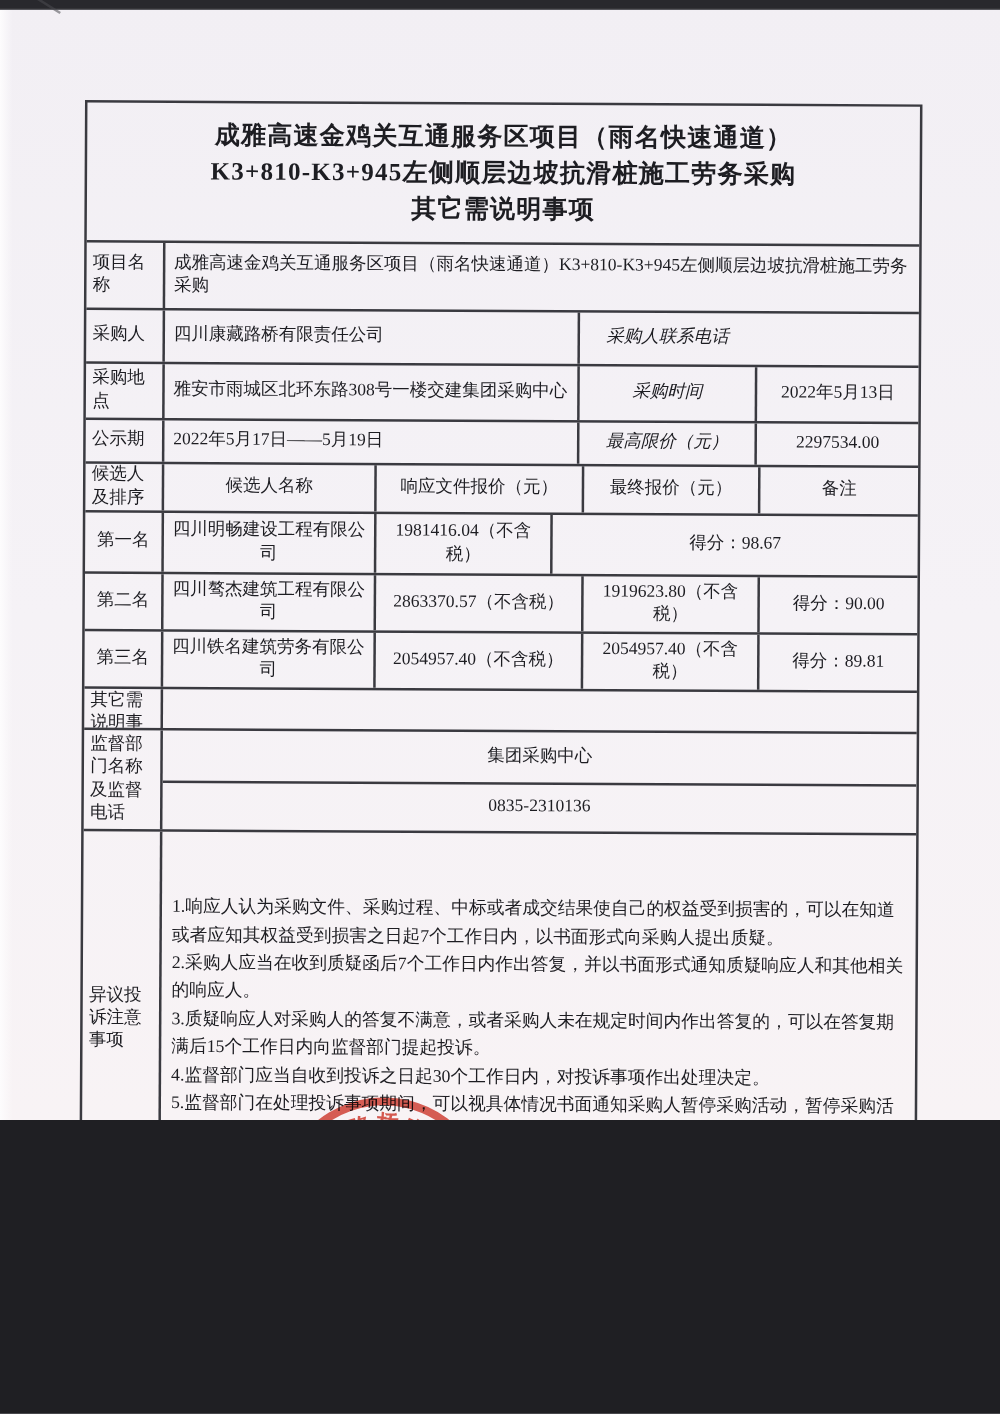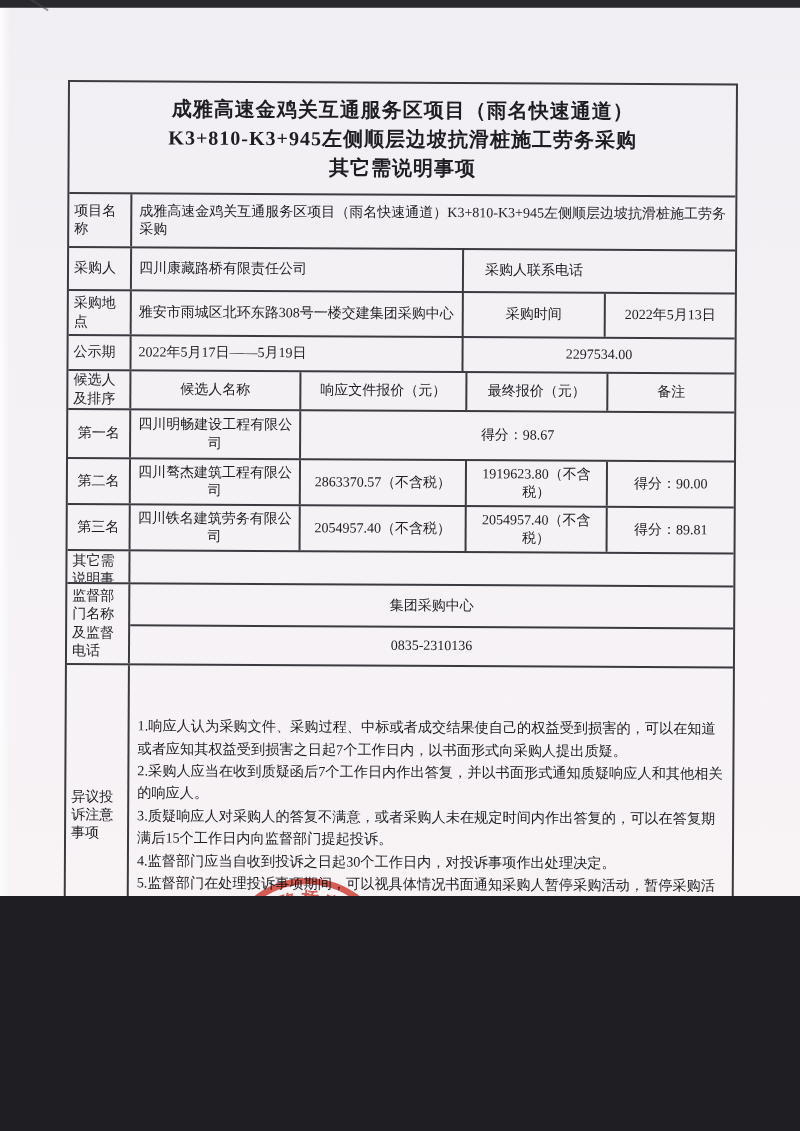--- a/index.html
+++ b/index.html
@@ -30,21 +30,21 @@
   .c{display:flex;align-items:center;justify-content:center;text-align:center;
      font-size:14px;line-height:1.3;padding:2px 4px;overflow:hidden;}
   .c + .c{border-left:2px solid var(--line);}
 
   .title-block{flex-direction:column;justify-content:center;width:100%;
     font-size:20px;font-weight:bold;line-height:29px;letter-spacing:1px;}
   .h110{height:110px;} .h54{height:54px;} .h43{height:43px;} .h45{height:45px;}
   .h35{height:35px;} .h39{height:39px;} .h49{height:49px;} .h46{height:46px;}
   .h33{height:33px;} .h81{height:81px;} .h302{height:302px;} .h55{height:55px;}
 
-  .w61{flex:0 0 61px;} .w332{flex:0 0 332px;} .w142{flex:0 0 142px;}
+  .w61{flex:0 0 61px;} .w332{flex:0 0 332px;} .w142{flex:0 0 142px;font-style:italic;}
   .w170{flex:0 0 170px;} .w166{flex:0 0 166px;} .w141{flex:0 0 141px;}
   .grow{flex:1 1 auto;}
 
   .lbl{justify-content:flex-start;text-align:left;padding-left:5px;}
   .left{justify-content:flex-start;text-align:left;padding-left:7px;}
   .top{align-items:flex-start;padding-top:1px;}
 
   .stack{flex-direction:column;align-items:stretch;padding:0;}
   .sub{display:flex;align-items:center;justify-content:center;font-size:14px;}
   .sub-top{height:40px;}
@@ -91,34 +91,36 @@
     <div class="r h45">
       <div class="c w61 lbl">采购地点</div>
       <div class="c w332 left">雅安市雨城区北环东路308号一楼交建集团采购中心</div>
       <div class="c w142">采购时间</div>
       <div class="c grow">2022年5月13日</div>
     </div>
 
     <div class="r h35">
       <div class="c w61 lbl">公示期</div>
       <div class="c w332 left">2022年5月17日——5月19日</div>
+      <div class="c w142">最高限价（元）</div>
       <div class="c grow">2297534.00</div>
     </div>
 
     <div class="r h39">
       <div class="c w61 lbl">候选人及排序</div>
       <div class="c w170">候选人名称</div>
       <div class="c w166">响应文件报价（元）</div>
       <div class="c w141">最终报价（元）</div>
       <div class="c grow">备注</div>
     </div>
 
     <div class="r h49">
       <div class="c w61">第一名</div>
       <div class="c w170">四川明畅建设工程有限公司</div>
+      <div class="c w141">1981416.04（不含税）</div>
       <div class="c grow">得分：98.67</div>
     </div>
 
     <div class="r h46">
       <div class="c w61">第二名</div>
       <div class="c w170">四川骜杰建筑工程有限公司</div>
       <div class="c w166">2863370.57（不含税）</div>
       <div class="c w141">1919623.80（不含税）</div>
       <div class="c grow">得分：90.00</div>
     </div>

